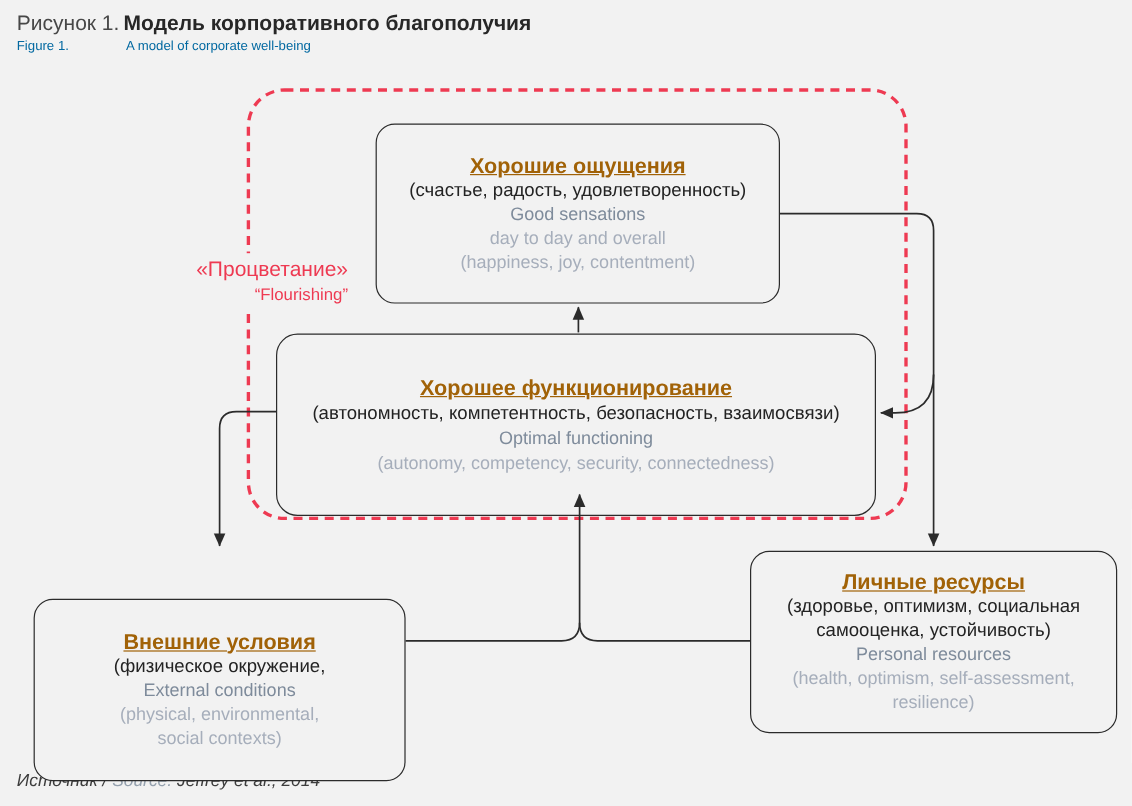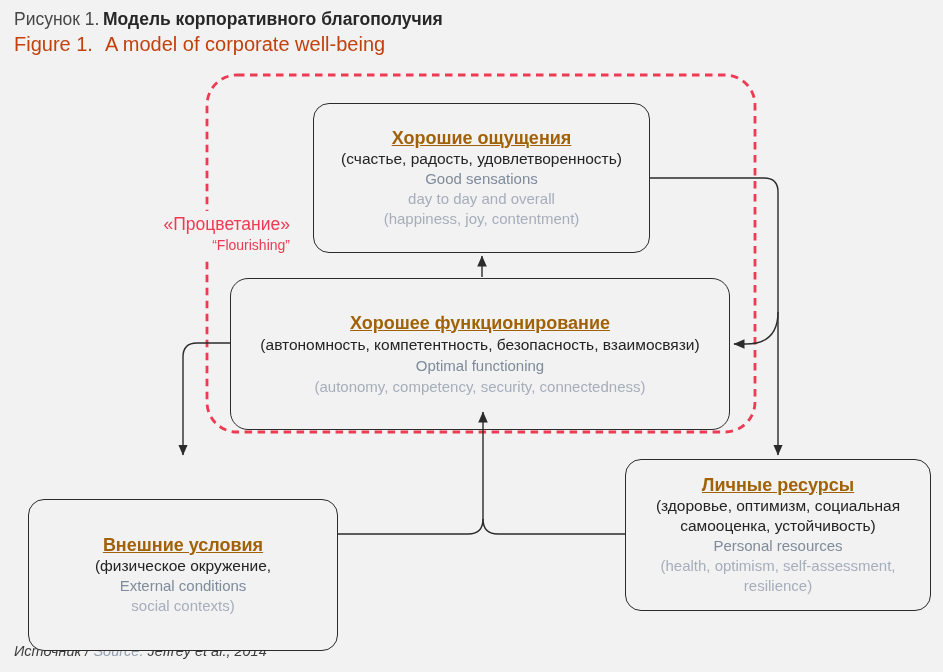--- a/index.html
+++ b/index.html
@@ -13,21 +13,21 @@
   html,body{margin:0;padding:0;}
   body{font-family:"Liberation Sans","DejaVu Sans",sans-serif;background:#fff;}
   .page{
     position:relative;width:943px;height:672px;background:var(--bg);
     overflow:hidden;
   }
   
   .fig-title{position:absolute;left:14px;top:9px;font-size:17.5px;color:#474747;white-space:nowrap;}
   .fig-title .fig-label{display:inline-block;width:89px;font-weight:400;}
   .fig-title .fig-bold{font-weight:700;color:#272727;}
-  .fig-subtitle{position:absolute;left:14px;top:33px;font-size:20px;color:#c2410c;white-space:nowrap;}
+  .fig-subtitle{position:absolute;left:14px;top:33px;font-size:11px;color:#0369a1;white-space:nowrap;}
   .fig-subtitle .fig-label{display:inline-block;width:91px;}
   
   .node{
     position:absolute;box-sizing:border-box;background:var(--bg);
     border:1.4px solid var(--line);border-radius:16px;
     display:flex;flex-direction:column;justify-content:center;
     text-align:center;padding:6px 10px;z-index:1;
   }
   .node-good-sensations{left:313px;top:103px;width:337px;height:150px;}
   .node-optimal-functioning{left:230px;top:278px;width:500px;height:152px;border-radius:18px;}
@@ -79,20 +79,21 @@
     <div class="ru-title">Хорошее функционирование</div>
     <div class="ru-line">(автономность, компетентность, безопасность, взаимосвязи)</div>
     <div class="en-title">Optimal functioning</div>
     <div class="en-line">(autonomy, competency, security, connectedness)</div>
   </div>
 
   <div class="node node-external-conditions">
     <div class="ru-title">Внешние условия</div>
     <div class="ru-line">(физическое окружение,</div>
     <div class="en-title">External conditions</div>
+    <div class="en-line">(physical, environmental,</div>
     <div class="en-line">social contexts)</div>
   </div>
 
   <div class="node node-personal-resources">
     <div class="ru-title">Личные ресурсы</div>
     <div class="ru-line">(здоровье, оптимизм, социальная</div>
     <div class="ru-line">самооценка, устойчивость)</div>
     <div class="en-title">Personal resources</div>
     <div class="en-line">(health, optimism, self-assessment,</div>
     <div class="en-line">resilience)</div>

